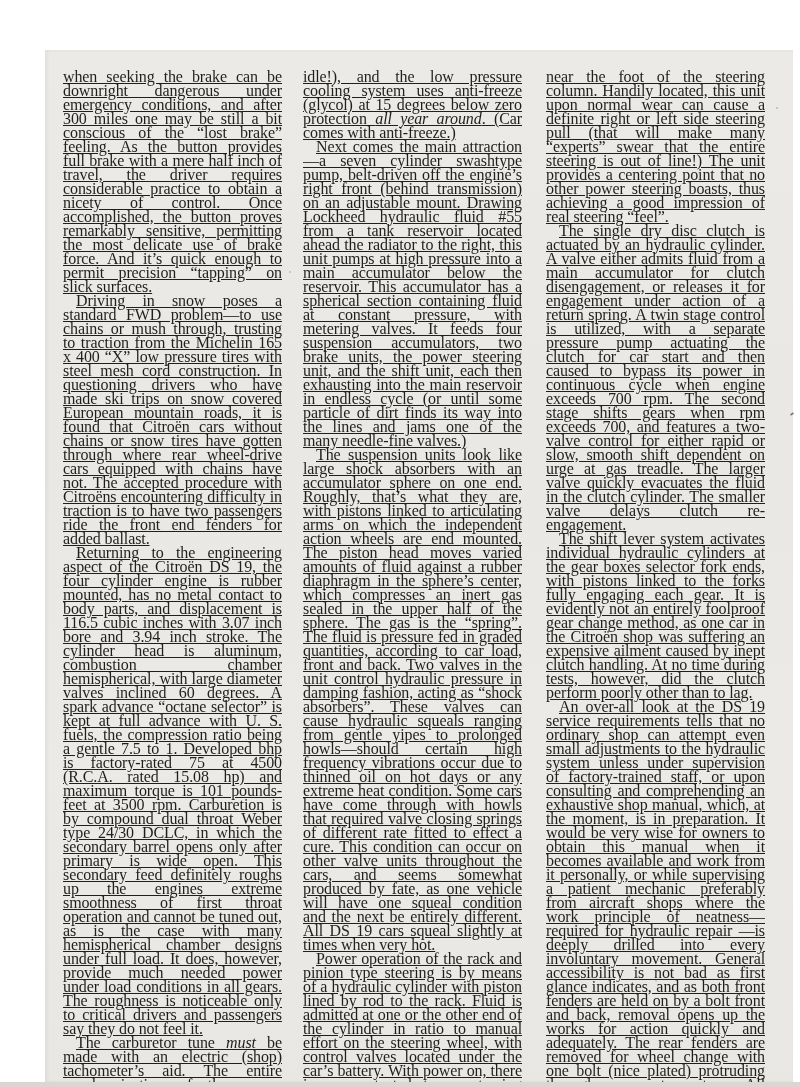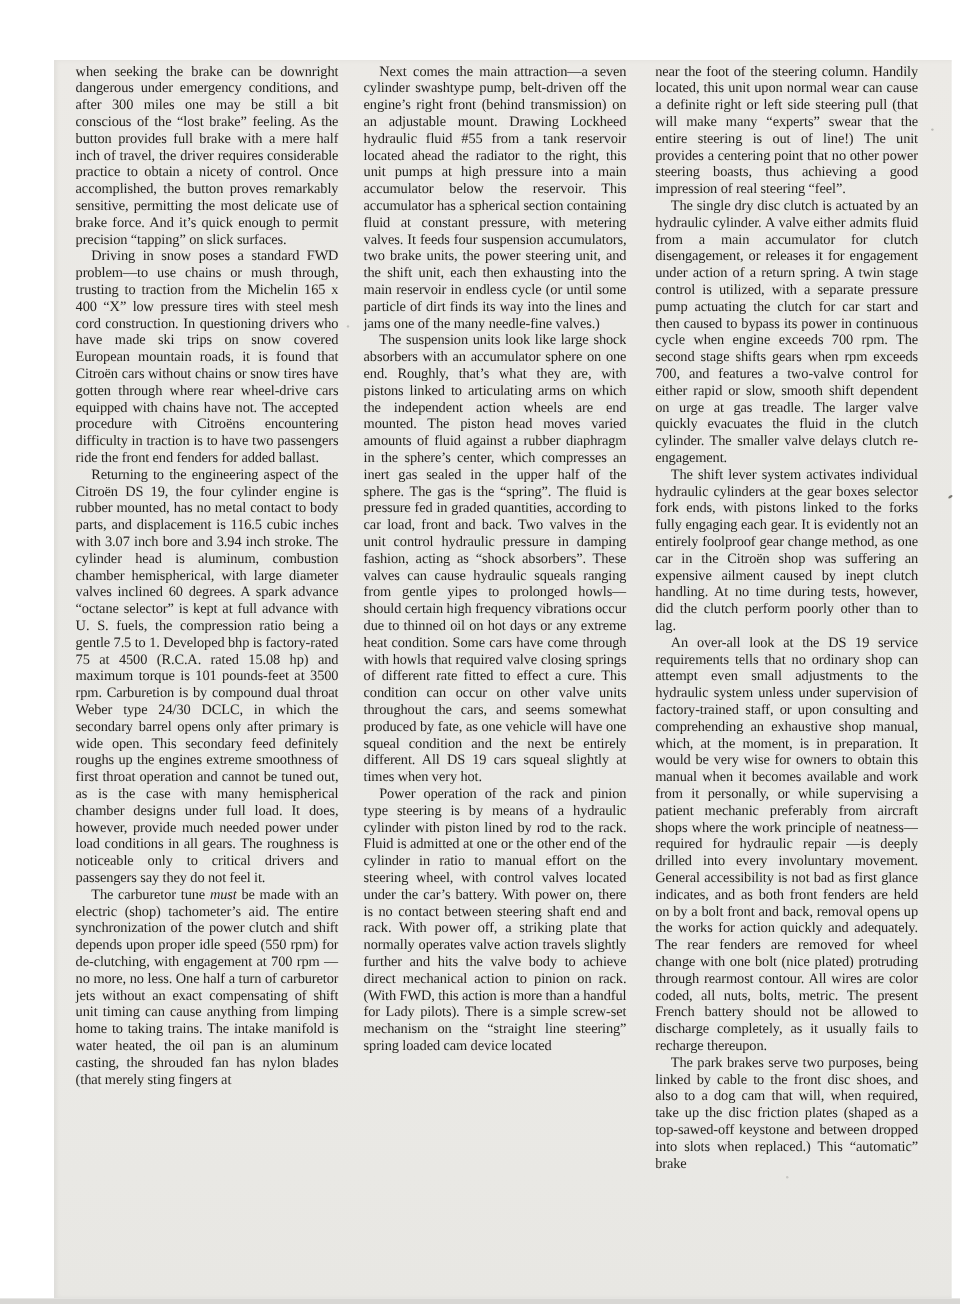--- a/index.html
+++ b/index.html
@@ -33,30 +33,31 @@
   #bottom-strip {
     position: absolute;
     left: 0;
     top: 1082px;
     width: 800px;
     height: 5px;
     background: #d8d7d4;
   }
   .col {
     position: absolute;
-    top: 52px;
+    top: 70px;
     width: 219px;
     max-height: 1018px;
     overflow: hidden;
     color: #211f1b;
-    font-size: 12px;
+    font-size: 16px;
     line-height: 14px;
     letter-spacing: -0.1px;
     text-align: justify;
     text-justify: inter-word;
+    text-decoration: underline;
   }
   #col-1 { left: 63px; }
   #col-2 { left: 303px; }
   #col-3 { left: 546px; }
   .para {
     margin: 0;
     padding: 0;
   }
   .para.indent { text-indent: 13px; }
   .para em { font-style: italic; }
@@ -77,20 +78,21 @@
 <div id="stage">
   <div id="paper"></div>
 
   <div id="col-1" class="col">
       <p class="para"><span>when seeking the brake can be downright dangerous under emergency conditions, and after 300 miles one may be still a bit conscious of the “lost brake” feeling. As the button provides full brake with a mere half inch of travel, the driver requires considerable practice to obtain a nicety of control. Once accomplished, the button proves remarkably sensitive, permitting the most delicate use of brake force. And it’s quick enough to permit precision “tapping” on slick surfaces.</span></p>
       <p class="para indent"><span>Driving in snow poses a standard FWD problem—to use chains or mush through, trusting to traction from the Michelin 165 x 400 “X” low pressure tires with steel mesh cord construction. In questioning drivers who have made ski trips on snow covered European mountain roads, it is found that Citroën cars without chains or snow tires have gotten through where rear wheel-drive cars equipped with chains have not. The accepted procedure with Citroëns encountering difficulty in traction is to have two passengers ride the front end fenders for added ballast.</span></p>
       <p class="para indent"><span>Returning to the engineering aspect of the Citroën DS 19, the four cylinder engine is rubber mounted, has no metal contact to body parts, and displacement is 116.5 cubic inches with 3.07 inch bore and 3.94 inch stroke. The cylinder head is aluminum, combustion chamber hemispherical, with large diameter valves inclined 60 degrees. A spark advance “octane selector” is kept at full advance with U. S. fuels, the compression ratio being a gentle 7.5 to 1. Developed bhp is factory-rated 75 at 4500 (R.C.A. rated 15.08 hp) and maximum torque is 101 pounds-feet at 3500 rpm. Carburetion is by compound dual throat Weber type 24/30 DCLC, in which the secondary barrel opens only after primary is wide open. This secondary feed definitely roughs up the engines extreme smoothness of first throat operation and cannot be tuned out, as is the case with many hemispherical chamber designs under full load. It does, however, provide much needed power under load conditions in all gears. The roughness is noticeable only to critical drivers and passengers say they do not feel it.</span></p>
       <p class="para indent"><span>The carburetor tune </span><em>must</em><span> be made with an electric (shop) tachometer’s aid. The entire synchronization of the power clutch and shift depends upon proper idle speed (550 rpm) for de-clutching, with engagement at 700 rpm —no more, no less. One half a turn of carburetor jets without an exact compensating of shift unit timing can cause anything from limping home to taking trains. The intake manifold is water heated, the oil pan is an aluminum casting, the shrouded fan has nylon blades (that merely sting fingers at</span></p>
     </div>
   <div id="col-2" class="col">
+      <p class="para"><span>idle!), and the low pressure cooling system uses anti-freeze (glycol) at 15 degrees below zero protection </span><em>all year around</em><span>. (Car comes with anti-freeze.)</span></p>
       <p class="para indent"><span>Next comes the main attraction—a seven cylinder swashtype pump, belt-driven off the engine’s right front (behind transmission) on an adjustable mount. Drawing Lockheed hydraulic fluid #55 from a tank reservoir located ahead the radiator to the right, this unit pumps at high pressure into a main accumulator below the reservoir. This accumulator has a spherical section containing fluid at constant pressure, with metering valves. It feeds four suspension accumulators, two brake units, the power steering unit, and the shift unit, each then exhausting into the main reservoir in endless cycle (or until some particle of dirt finds its way into the lines and jams one of the many needle-fine valves.)</span></p>
       <p class="para indent"><span>The suspension units look like large shock absorbers with an accumulator sphere on one end. Roughly, that’s what they are, with pistons linked to articulating arms on which the independent action wheels are end mounted. The piston head moves varied amounts of fluid against a rubber diaphragm in the sphere’s center, which compresses an inert gas sealed in the upper half of the sphere. The gas is the “spring”. The fluid is pressure fed in graded quantities, according to car load, front and back. Two valves in the unit control hydraulic pressure in damping fashion, acting as “shock absorbers”. These valves can cause hydraulic squeals ranging from gentle yipes to prolonged howls—should certain high frequency vibrations occur due to thinned oil on hot days or any extreme heat condition. Some cars have come through with howls that required valve closing springs of different rate fitted to effect a cure. This condition can occur on other valve units throughout the cars, and seems somewhat produced by fate, as one vehicle will have one squeal condition and the next be entirely different. All DS 19 cars squeal slightly at times when very hot.</span></p>
       <p class="para indent"><span>Power operation of the rack and pinion type steering is by means of a hydraulic cylinder with piston lined by rod to the rack. Fluid is admitted at one or the other end of the cylinder in ratio to manual effort on the steering wheel, with control valves located under the car’s battery. With power on, there is no contact between steering shaft end and rack. With power off, a striking plate that normally operates valve action travels slightly further and hits the valve body to achieve direct mechanical action to pinion on rack. (With FWD, this action is more than a handful for Lady pilots). There is a simple screw-set mechanism on the “straight line steering” spring loaded cam device located</span></p>
     </div>
   <div id="col-3" class="col">
       <p class="para"><span>near the foot of the steering column. Handily located, this unit upon normal wear can cause a definite right or left side steering pull (that will make many “experts” swear that the entire steering is out of line!) The unit provides a centering point that no other power steering boasts, thus achieving a good impression of real steering “feel”.</span></p>
       <p class="para indent"><span>The single dry disc clutch is actuated by an hydraulic cylinder. A valve either admits fluid from a main accumulator for clutch disengagement, or releases it for engagement under action of a return spring. A twin stage control is utilized, with a separate pressure pump actuating the clutch for car start and then caused to bypass its power in continuous cycle when engine exceeds 700 rpm. The second stage shifts gears when rpm exceeds 700, and features a two-valve control for either rapid or slow, smooth shift dependent on urge at gas treadle. The larger valve quickly evacuates the fluid in the clutch cylinder. The smaller valve delays clutch re-engagement.</span></p>
       <p class="para indent"><span>The shift lever system activates individual hydraulic cylinders at the gear boxes selector fork ends, with pistons linked to the forks fully engaging each gear. It is evidently not an entirely foolproof gear change method, as one car in the Citroën shop was suffering an expensive ailment caused by inept clutch handling. At no time during tests, however, did the clutch perform poorly other than to lag.</span></p>
       <p class="para indent"><span>An over-all look at the DS 19 service requirements tells that no ordinary shop can attempt even small adjustments to the hydraulic system unless under supervision of factory-trained staff, or upon consulting and comprehending an exhaustive shop manual, which, at the moment, is in preparation. It would be very wise for owners to obtain this manual when it becomes available and work from it personally, or while supervising a patient mechanic preferably from aircraft shops where the work principle of neatness—required for hydraulic repair —is deeply drilled into every involuntary movement. General accessibility is not bad as first glance indicates, and as both front fenders are held on by a bolt front and back, removal opens up the works for action quickly and adequately. The rear fenders are removed for wheel change with one bolt (nice plated) protruding through rearmost contour. All wires are color coded, all nuts, bolts, metric. The present French battery should not be allowed to discharge completely, as it usually fails to recharge thereupon.</span></p>
       <p class="para indent"><span>The park brakes serve two purposes, being linked by cable to the front disc shoes, and also to a dog cam that will, when required, take up the disc friction plates (shaped as a top-sawed-off keystone and between dropped into slots when replaced.) This “automatic” brake</span></p>

